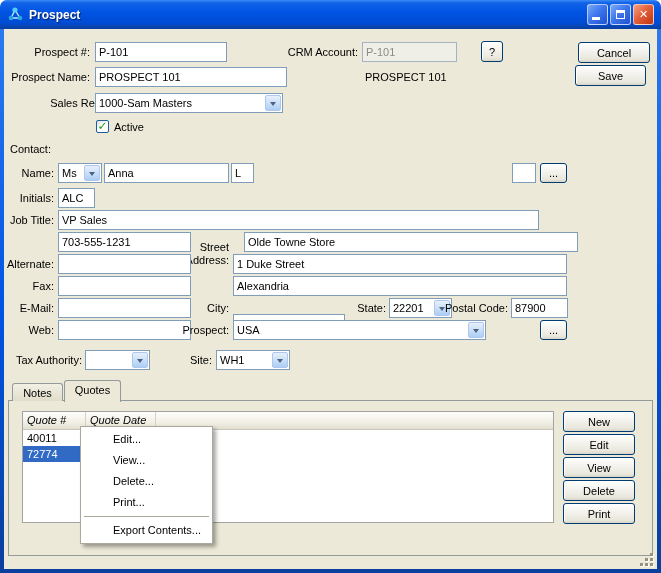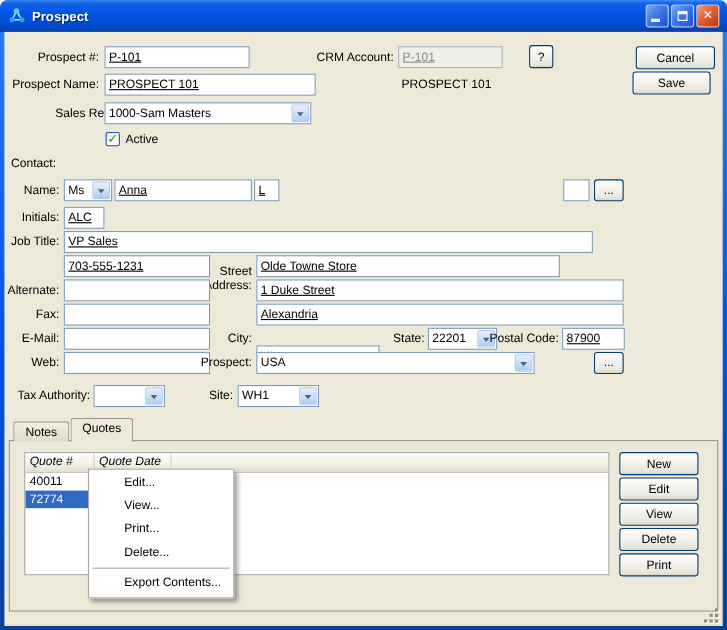--- a/index.html
+++ b/index.html
@@ -24,21 +24,21 @@
   .winbtn.blue{background:linear-gradient(135deg,#7aa8f6 0%,#3e77ee 45%,#1e51cf 100%);}
   .winbtn.red{background:linear-gradient(135deg,#f3a183 0%,#e4603a 45%,#bf3510 100%);}
   .g-min{position:absolute;left:4px;bottom:4px;width:8px;height:3px;background:#fff;}
   .g-max{width:9px;height:9px;border:1px solid #fff;border-top:3px solid #fff;}
   .g-close{font-size:11px;font-weight:bold;line-height:1;}
   .client{position:absolute;left:4px;top:29px;right:4px;bottom:4px;background:#ECE9D8;}
 
   .lbl{position:absolute;text-align:right;white-space:nowrap;}
   .lbl.left{text-align:left;}
   .tb{position:absolute;height:20px;border:1px solid #7F9DB9;background:#fff;
-    font:inherit;padding:1px 3px;margin:0;color:#000;text-decoration:underline;}
+    font:inherit;padding:1px 3px;margin:0;color:#000;}
   .tb:disabled,.tb.disabled{background:#F0EFE7;color:#8b8b85;border-color:#A5B2BF;}
   .btn{position:absolute;height:21px;border:1px solid #003C74;border-radius:3px;
     background:linear-gradient(180deg,#ffffff 0%,#f4f3ee 40%,#e9e7dc 85%,#d8d5c8 100%);
     font:inherit;color:#000;box-shadow:inset 1px 1px 0 #fff;padding:0;cursor:default;}
   .combo{position:absolute;height:20px;border:1px solid #7F9DB9;background:#fff;
     display:flex;align-items:center;}
   .combo .val{flex:1;padding:0 3px;white-space:nowrap;overflow:hidden;}
   .combo .dd{width:16px;height:16px;margin:1px;border:1px solid #AFC7EE;border-radius:2px;
     background:linear-gradient(180deg,#E6F0FB 0%,#CBE0F7 50%,#ACCEF5 100%);
     display:flex;align-items:center;justify-content:center;flex:0 0 auto;}
@@ -152,21 +152,21 @@
 
   <span class="lbl" style="left:4px;width:50px;top:214px;">Job Title:</span>
   <input class="tb" style="left: 58px; top: 210px; width: 481px;" value="VP Sales">
 
   <span class="lbl" style="left:4px;width:50px;top:236px;margin-left:40px;">Voice:</span>
   <input class="tb" style="left: 58px; top: 232px; width: 133px;" value="703-555-1231">
   <div class="lbl" style="left:150px;width:79px;top:241px;line-height:13px;">
     <span>Street</span><br>
     <span>Address:</span>
   </div>
-  <input class="tb" style="left: 233px; top: 232px; width: 276px;" value="Olde Towne Store">
+  <input class="tb" style="left: 244px; top: 232px; width: 334px;" value="Olde Towne Store">
 
   <span class="lbl" style="left:4px;width:50px;top:258px;">Alternate:</span>
   <input class="tb" style="left: 58px; top: 254px; width: 133px;" value="">
   <input class="tb" style="left: 233px; top: 254px; width: 334px;" value="1 Duke Street">
 
   <span class="lbl" style="left:4px;width:50px;top:280px;">Fax:</span>
   <input class="tb" style="left: 58px; top: 276px; width: 133px;" value="">
   <input class="tb" style="left: 233px; top: 276px; width: 334px;" value="Alexandria">
 
   <span class="lbl" style="left:4px;width:50px;top:302px;">E-Mail:</span>
@@ -231,22 +231,22 @@
 
   <button class="btn" style="left:563px;top:411px;width:72px;z-index:2;">New</button>
   <button class="btn" style="left:563px;top:434px;width:72px;z-index:2;">Edit</button>
   <button class="btn" style="left:563px;top:457px;width:72px;z-index:2;">View</button>
   <button class="btn" style="left:563px;top:480px;width:72px;z-index:2;">Delete</button>
   <button class="btn" style="left:563px;top:503px;width:72px;z-index:2;">Print</button>
 
   <div class="menu">
     <div class="mi">Edit...</div>
     <div class="mi">View...</div>
+    <div class="mi">Delete...</div>
     <div class="mi">Print...</div>
-    <div class="mi">Delete...</div>
     <div class="msep"></div>
     <div class="mi">Export Contents...</div>
   </div>
 
   <div class="grip">
     <span class="gdot" style="left:10px;top:0;"></span>
     <span class="gdot" style="left:10px;top:5px;"></span>
     <span class="gdot" style="left:5px;top:5px;"></span>
     <span class="gdot" style="left:10px;top:10px;"></span>
     <span class="gdot" style="left:5px;top:10px;"></span>

